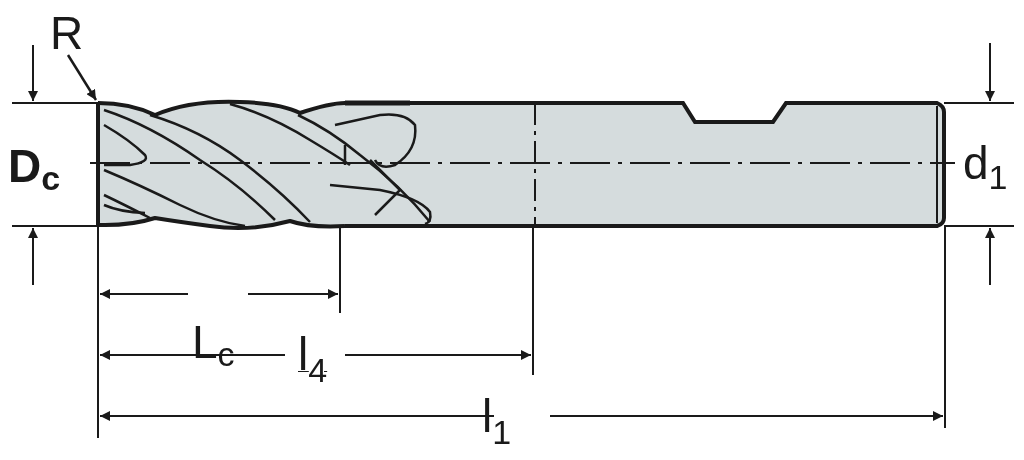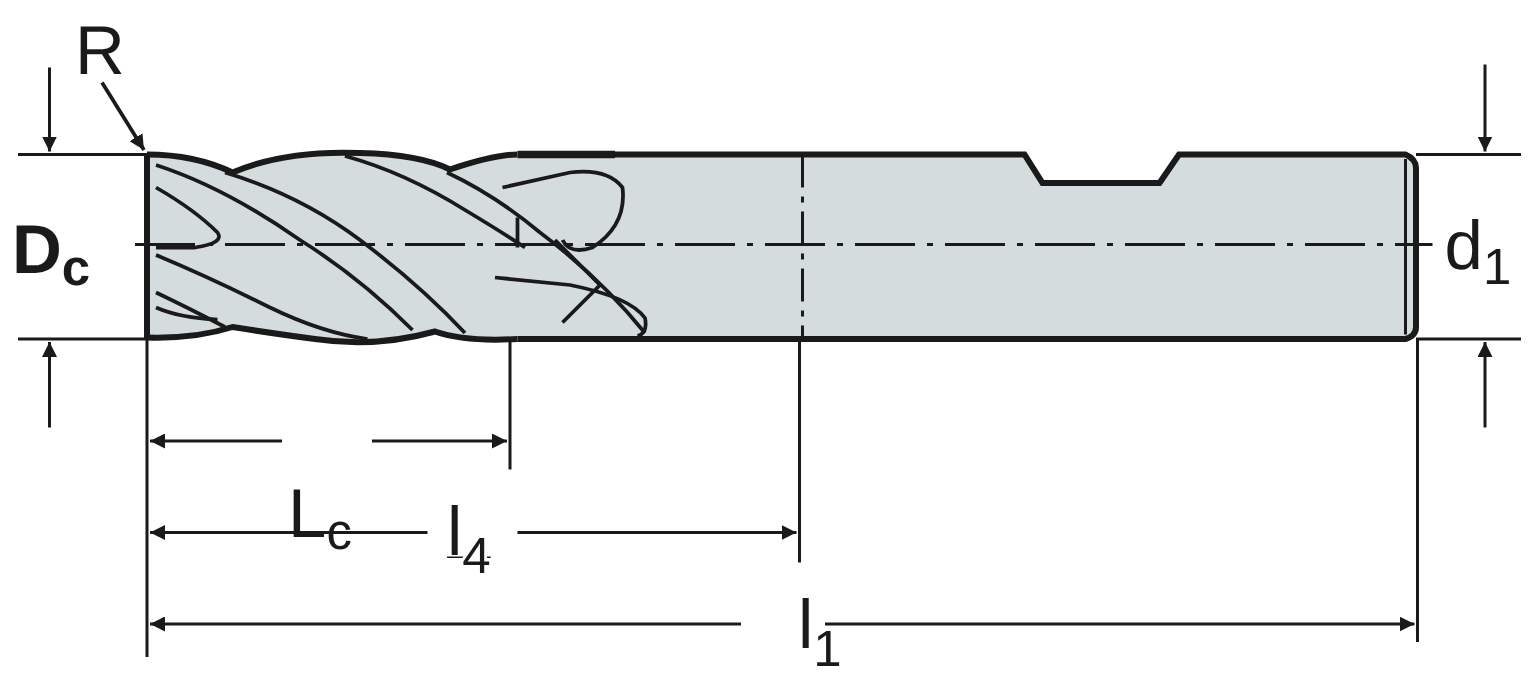--- a/index.html
+++ b/index.html
@@ -98,15 +98,15 @@
 </div>
 <div class="lbl" style="left:963px; top:140px;">
   <span class="main">d</span><span class="sub" style="top:10px;">1</span>
 </div>
 <div class="lbl" style="left:192px; top:271px;margin-top:48px;">
   <span class="main">L</span><span class="sub" style="top:8px;">c</span>
 </div>
 <div class="lbl" style="left:298px; top:331px;text-decoration:underline;">
   <span class="main">l</span><span class="sub" style="top:12px;">4</span>
 </div>
-<div class="lbl" style="left:532px; top:393px;">
+<div class="lbl" style="left:482px; top:393px;">
   <span class="main">l</span><span class="sub" style="top:12px;">1</span>
 </div>
 
 </body></html>

